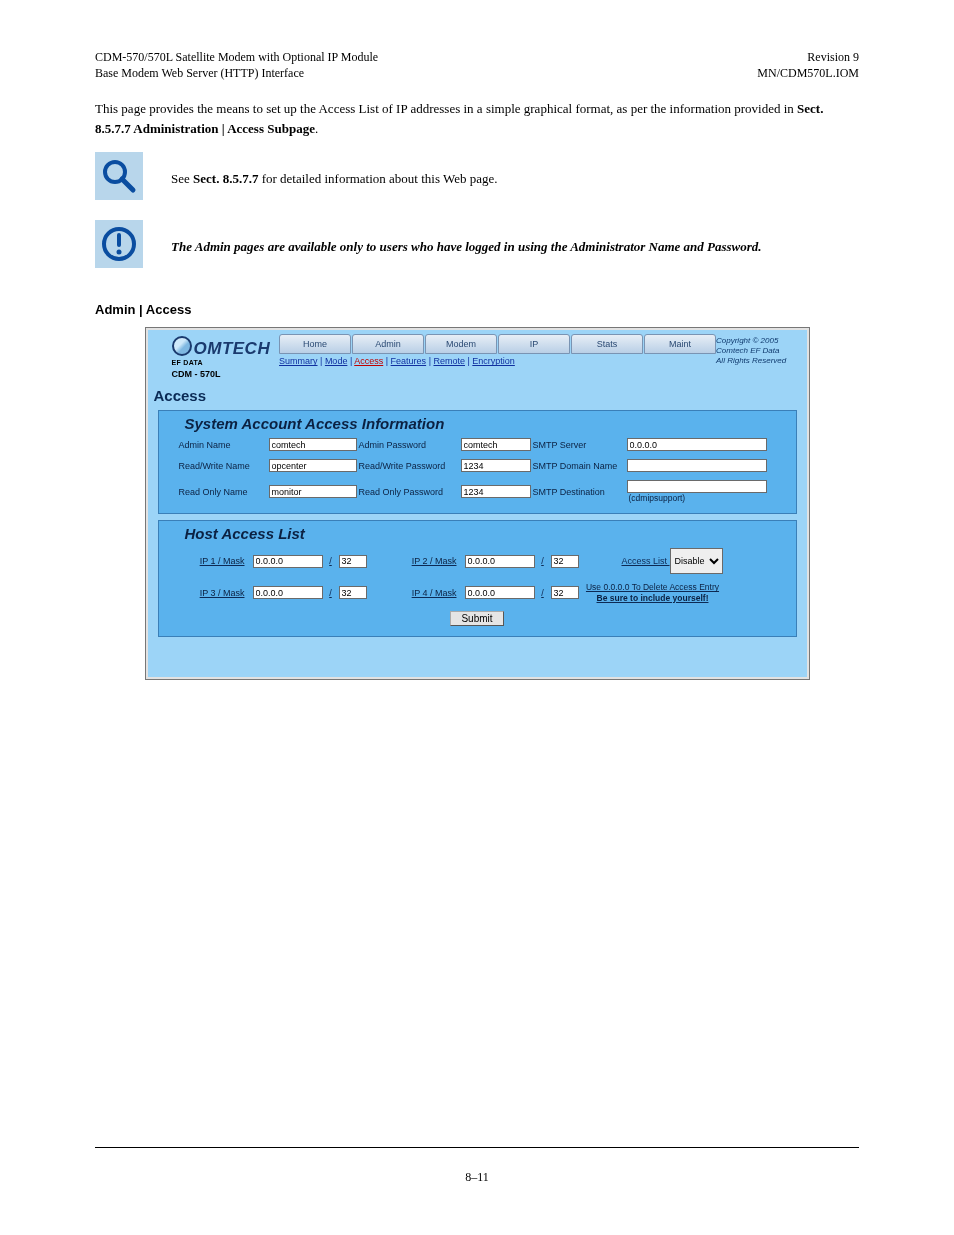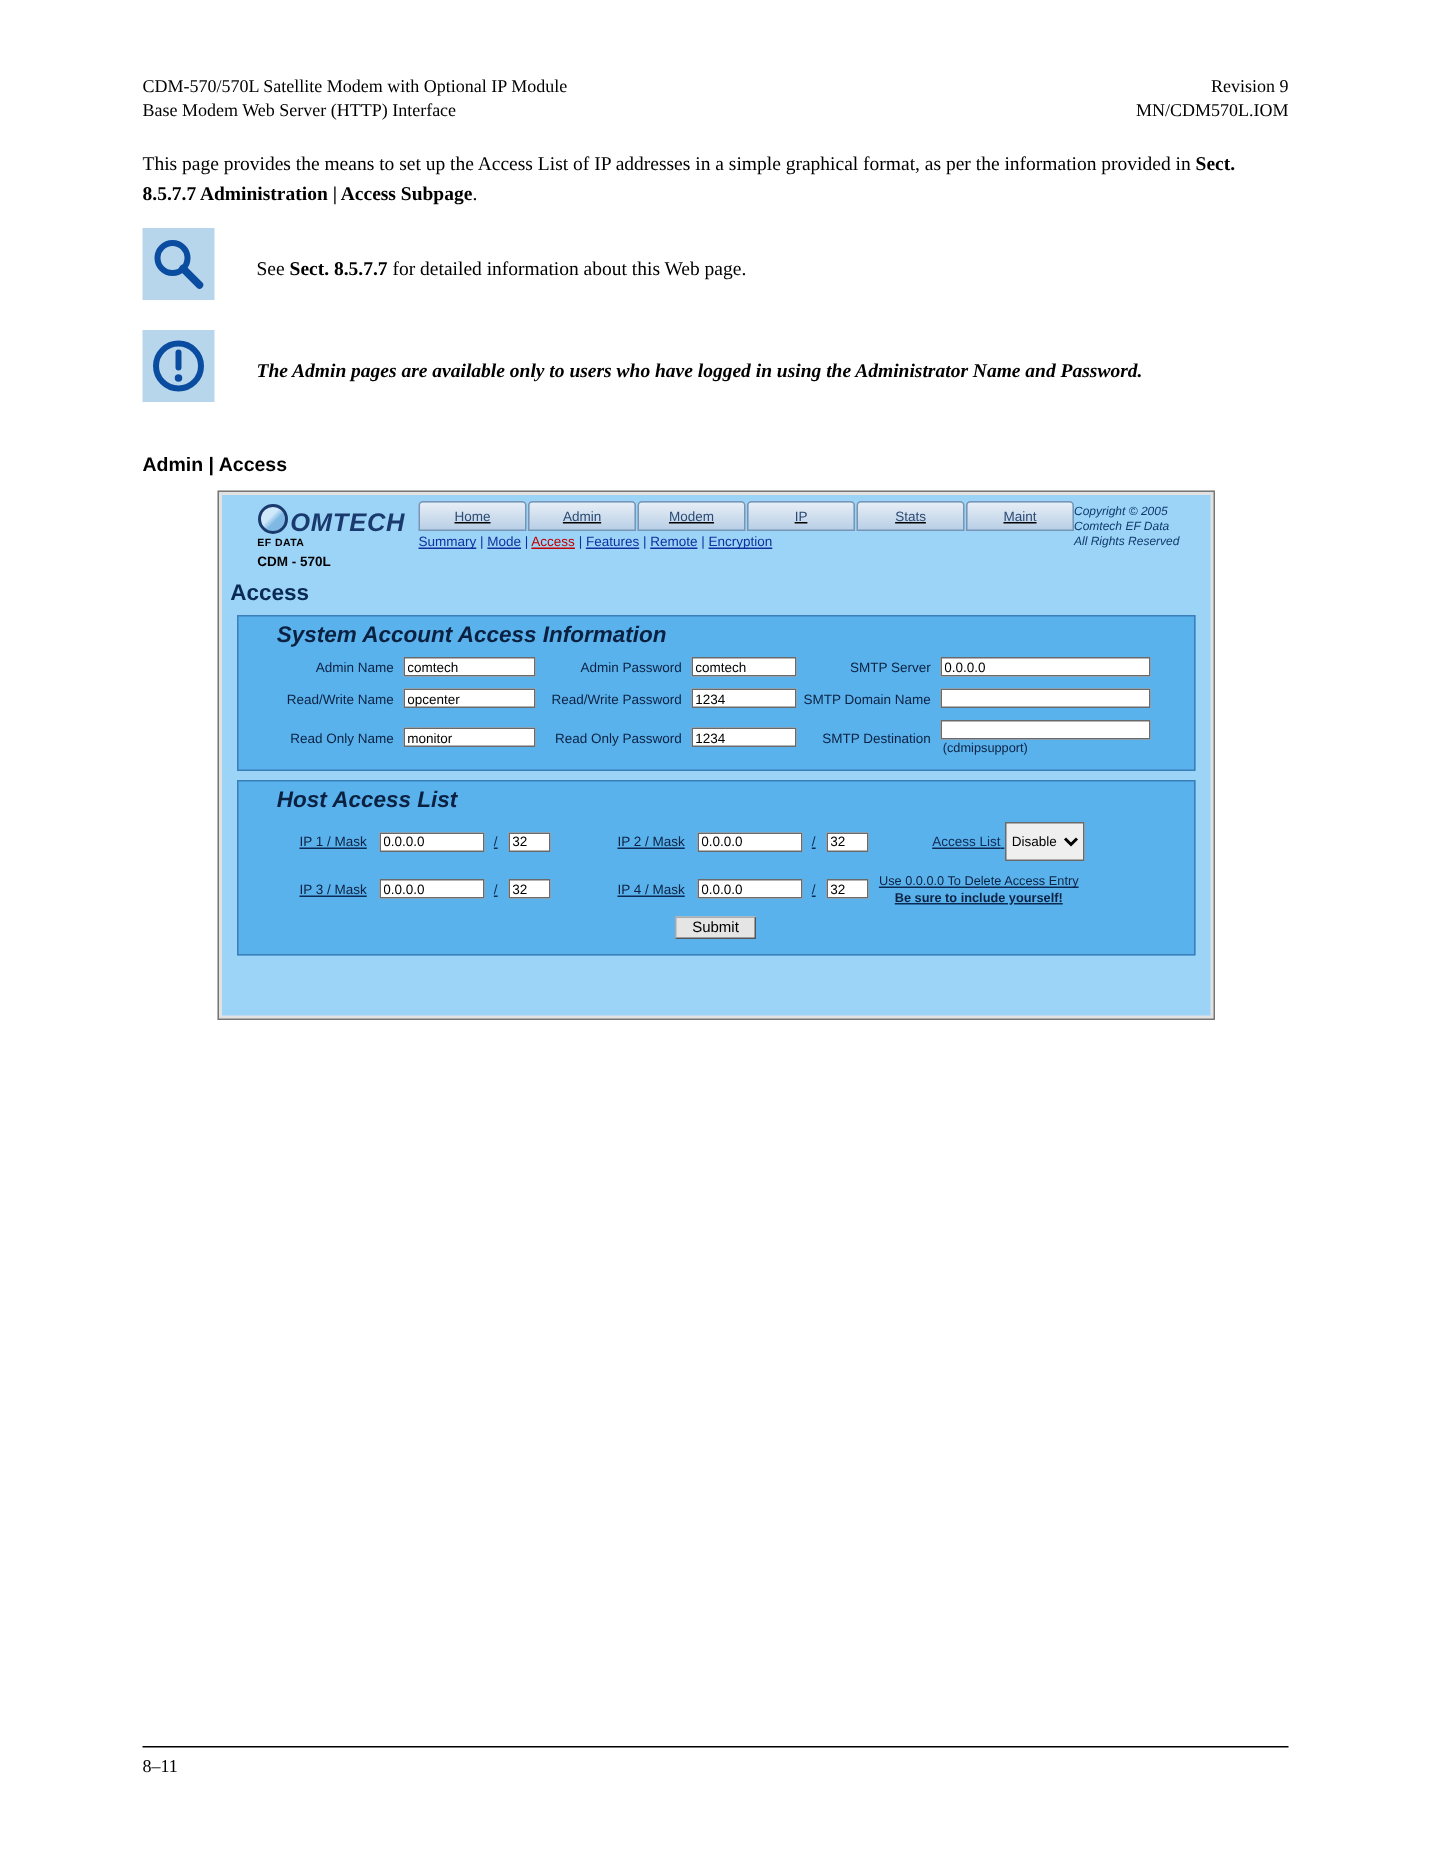--- a/index.html
+++ b/index.html
@@ -82,21 +82,21 @@
     border: 2px solid #1a3a6e;
     border-radius: 50%;
     background: linear-gradient(135deg,#cfe9fa 40%,#7fb8e2 60%);
     vertical-align: -2px;
     margin-right: 2px;
   }
   .logo .sub { font-size: 7px; color:#000; letter-spacing:0.3px; }
   .logo .model { font-size: 9px; color:#000; margin-top:3px; font-weight: bold; }
 
   .tabs-area { flex: 1; }
-  .tabs { display: flex; gap: 1px; text-decoration: underline; }
+  .tabs { display: flex; gap: 1px; }
   .tab {
     flex: 0 0 70px;
     height: 18px;
     background: linear-gradient(#e7eef6,#b9cfe6);
     border: 1px solid #7a94b3;
     border-radius: 3px 3px 0 0;
     font-size: 9px;
     color: #2b4a73;
     text-align: center;
     line-height: 18px;
@@ -143,21 +143,21 @@
     font-style: italic;
   }
   .fields {
     display: grid;
     grid-template-columns: 88px 88px 100px 70px 92px 150px;
     row-gap: 8px;
     column-gap: 2px;
     align-items: center;
     padding: 0 10px 0 20px;
   }
-  .fields .lbl { text-align: right; padding-right: 4px; color:#0b2142; }
+  .fields .lbl { padding-right: 4px; color:#0b2142; }
   .fields input[type="text"] {
     height: 13px;
     font-size: 9px;
     border: 1px solid #6a6a6a;
     background: #fff;
     padding: 4px 2px;
     box-sizing: border-box;
     width: 100%;
   }
   .fields .wide input { width: 140px; }
@@ -209,22 +209,22 @@
     margin-top: 18px;
   }
 
   
   .doc-footer {
     position: absolute;
     left: 95px; right: 95px;
     bottom: 50px;
     border-top: 1px solid #000;
     font-size: 12px;
-    text-align: left;
-    padding-top: 5px;
+    text-align: center;
+    padding-top: 22px;
   }
 </style>
 </head>
 <body>
 
 <div class="page">
 
   <div class="doc-header">
     <div class="left">
       <div>CDM-570/570L Satellite Modem with Optional IP Module</div>

